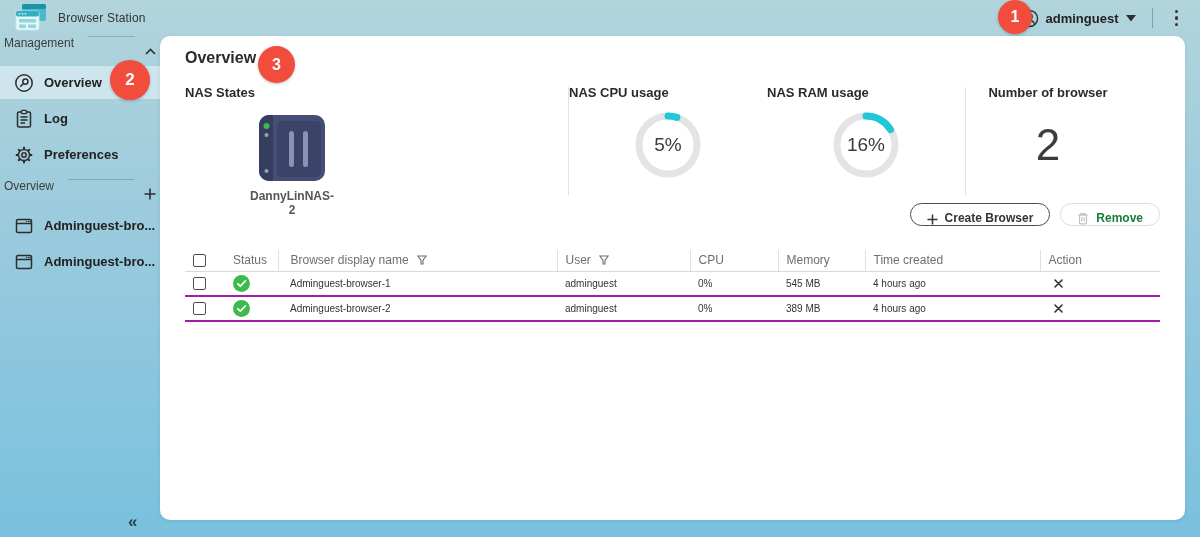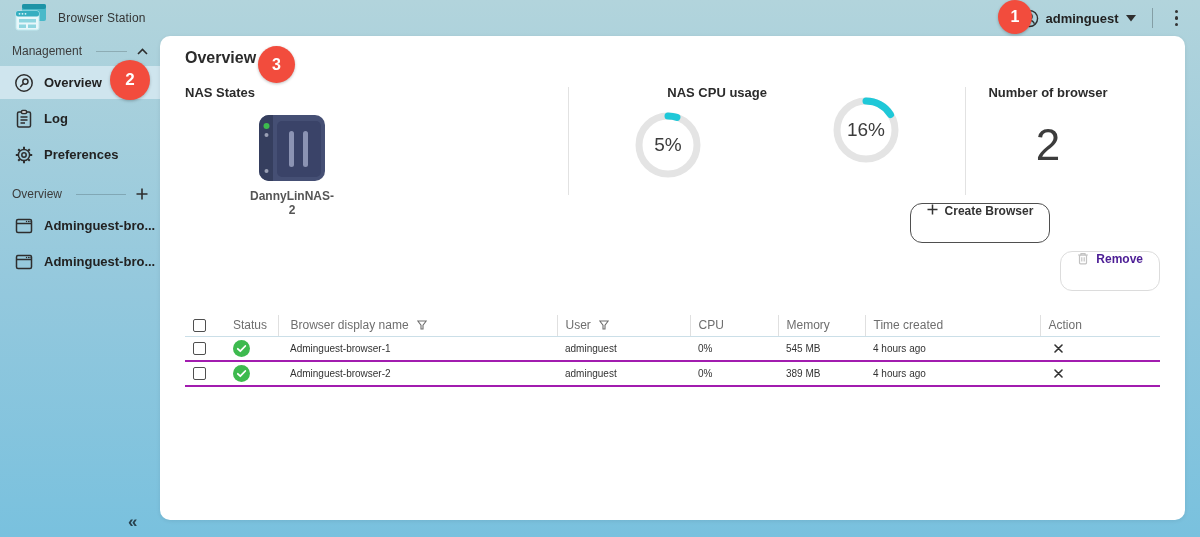--- a/index.html
+++ b/index.html
@@ -24,21 +24,21 @@
   
   .badge { position:absolute; background:#f24c3d; color:#fff; font-weight:700;
            border-radius:50%; display:flex; align-items:center; justify-content:center;
            box-shadow:0 1px 3px rgba(0,0,0,.25); z-index:30; }
   .badge1 { width:34px; height:34px; left:998px; top:0px; font-size:16px; }
   .badge2 { width:40px; height:40px; left:110px; top:60px; font-size:17px; }
   .badge3 { width:37px; height:37px; left:258px; top:46px; font-size:16px; }
 
   
   .sidebar { position:absolute; top:36px; left:0; width:160px; bottom:0; }
-  .side-section-head { display:flex; align-items:center; height:30px; padding:0 12px; }
+  .side-section-head { display:flex; height:30px; padding:0 4px; }
   .side-section-label { font-size:12px; color:#3c3c3c; }
   .side-rule { flex:1; height:1px; background:rgba(0,0,0,.18); margin:0 10px 0 14px; }
   .side-item { display:flex; align-items:center; height:33px; padding-left:14px; cursor:pointer; position:relative; }
   .side-item.selected { background:#cfe5ee; }
   .side-item .ico { width:20px; height:20px; flex:0 0 auto; color:#2e2e2e; }
   .side-item .lbl { margin-left:10px; font-size:13px; font-weight:700; color:#222; white-space:nowrap; }
   .side-gap { height:3px; }
   .plus-btn, .collapse-caret { cursor:pointer; display:flex; align-items:center; justify-content:center; }
   .collapse-btn { position:absolute; left:128px; bottom:5px; font-size:17px; color:#29414d; cursor:pointer; font-weight:700; }
 
@@ -49,33 +49,33 @@
   .card-title { font-size:16px; font-weight:700; color:#2b2b2b; height:34px; }
 
   .stats { display:flex; margin-top:2px; height:114px; }
   .stat-head { font-size:13px; font-weight:700; color:#2b2b2b; }
   .nas-block { width:383px; }
   .nas-flex { display:flex; margin-top:12px; }
   .nas-figure { margin-left:64px; width:86px; text-align:center; }
   .nas-name { margin-top:5px; font-size:12px; color:#555;font-weight:bold; }
   .proc-block { margin-left:38px; padding-top:6px; font-size:12px; color:#555; line-height:15px; }
   .stat-div { width:1px; background:#e2e2e2; height:108px; margin-top:2px; }
-  .gauge-block { width:198px; text-align:right; }
+  .gauge-block { width:198px; text-align:left; }
   .gauge-wrap { position:relative; width:70px; height:70px; margin:10px auto 0; }
   .gauge-pct { position:absolute; inset:0; display:flex; align-items:center; justify-content:center;
                font-size:19px; color:#3c3c3c; }
   .count-block { flex:1; text-align:center; padding-right:30px; }
   .count-num { font-size:44px; font-weight:300; color:#3c3c3c; margin-top:20px; }
 
   
   .btn-row { display:flex; justify-content:flex-end; gap:10px; margin-top:4px; }
-  .btn { display:flex; align-items:flex-start; gap:7px; height:40px; padding:0 16px;
+  .btn { display:flex; align-items:flex-end; gap:7px; height:23px; padding:0 16px;
          border-radius:12px; font-size:12px; font-weight:700; background:#fff; cursor:pointer; }
   .btn-create { border:1px solid #4f4f4f; color:#333; }
-  .btn-remove { border:1px solid #dcdcdc; color:#4c1d95; cursor:default;margin-top:48px; }
+  .btn-remove { border:1px solid #dcdcdc; color:#15803d; cursor:default; }
 
   
   table { width:100%; border-collapse:collapse; margin-top:24px; table-layout:fixed; }
   thead th { font-size:12px; font-weight:400; color:#6e6e6e; text-align:left; height:21px;
              border-bottom:1px solid #cbdfe8; padding-left:8px; }
   thead th.bordered { border-left:1px solid #e0e0e0; }
   tbody td { font-size:10px; color:#333; height:25px; border-bottom:2px solid #a21caf; padding-left:8px; }
   .th-flex { display:flex; align-items:flex-end; gap:6px; }
   .checkbox { width:13px; height:13px; border:1.5px solid #4f4f4f; border-radius:2px; background:#fff; cursor:pointer; }
   td .checkbox, th .checkbox { margin-left:0; }
@@ -260,20 +260,21 @@
       <div class="gauge-wrap">
         <svg class="donut" width="70" height="70" viewBox="0 0 70 70">
           <circle cx="35" cy="35" r="29" fill="none" stroke="#e4e4e4" stroke-width="7"></circle>
           <circle class="donut-fill" cx="35" cy="35" r="29" fill="none" stroke="#1fc8d8" stroke-width="7" stroke-linecap="round" transform="rotate(-90 35 35)" stroke-dasharray="9.110618695410402 182.212373908208"></circle>
         </svg>
         <div class="gauge-pct">5%</div>
       </div>
     </div>
 
     <div class="gauge-block">
+      <div class="stat-head">NAS RAM usage</div>
       <div class="gauge-wrap">
         <svg class="donut" width="70" height="70" viewBox="0 0 70 70">
           <circle cx="35" cy="35" r="29" fill="none" stroke="#e4e4e4" stroke-width="7"></circle>
           <circle class="donut-fill" cx="35" cy="35" r="29" fill="none" stroke="#1fc8d8" stroke-width="7" stroke-linecap="round" transform="rotate(-90 35 35)" stroke-dasharray="29.153979825313282 182.212373908208"></circle>
         </svg>
         <div class="gauge-pct">16%</div>
       </div>
     </div>
 
     <div class="stat-div"></div>

